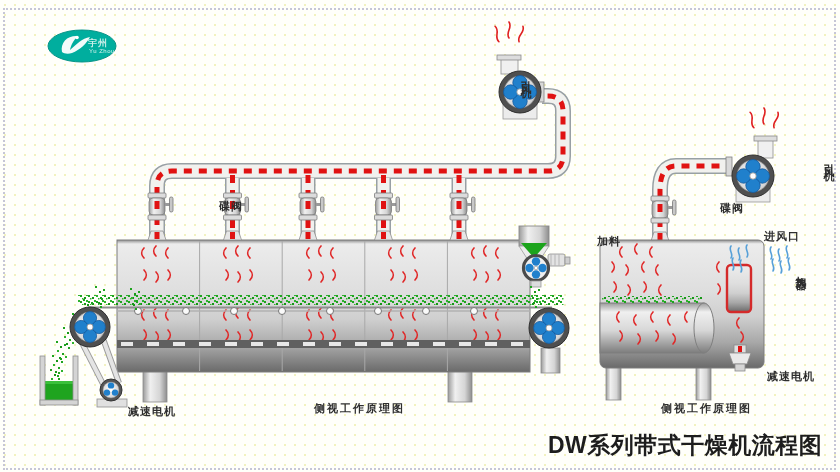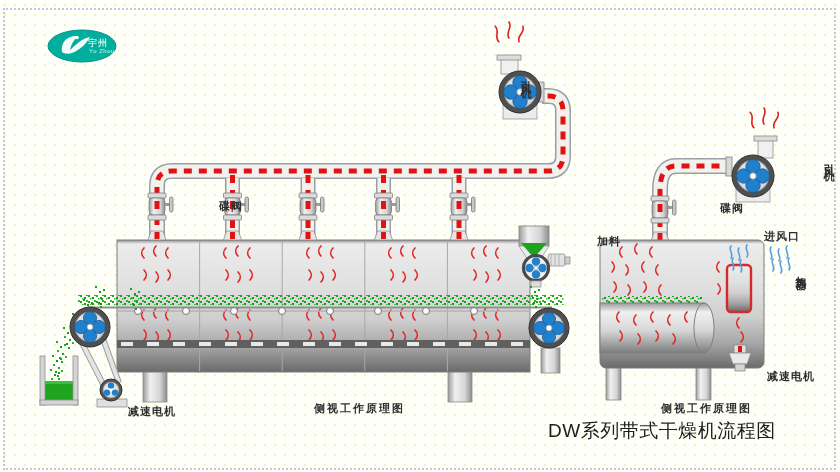--- a/index.html
+++ b/index.html
@@ -24,22 +24,22 @@
     letter-spacing:3px; white-space:normal;
   }
   .logo-zh{position:absolute; left:88px; top:37px; font-size:9px; color:#c9efe9; font-weight:700; letter-spacing:1px;}
   .logo-en{position:absolute; left:89px; top:48px; font-size:6px; color:#d5f2ed; letter-spacing:.5px;}
   .company{
     position:absolute; left:36px; top:67px; width:92px; text-align:center;
     color:#12a79b; font-size:16px; font-weight:700; letter-spacing:2px;
     text-shadow:1px 1px 0 #cfe9e6;
   }
   .title{
-    position:absolute; left:548px; top:418px;
-    color:#1d1d1d; font-size:19px; font-weight:400; letter-spacing:.5px;
+    position:absolute; left:548px; top:430px;
+    color:#1d1d1d; font-size:23px; font-weight:700; letter-spacing:.5px;
   }
 </style>
 </head>
 <body>
 
 <div class="stage">
   <div class="frame"></div>
 
   <svg width="840" height="472" viewBox="0 0 840 472">
     <defs>

